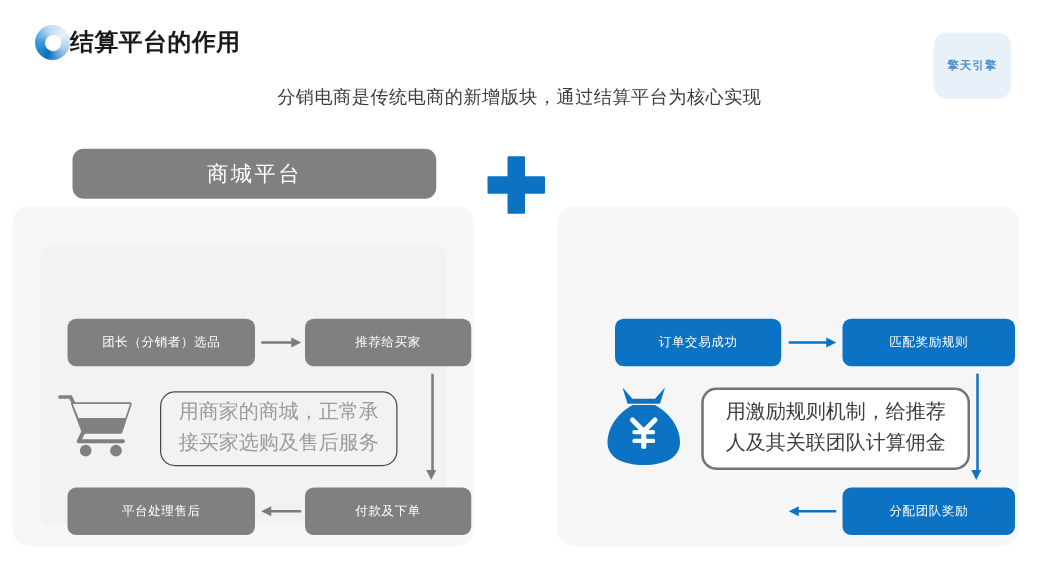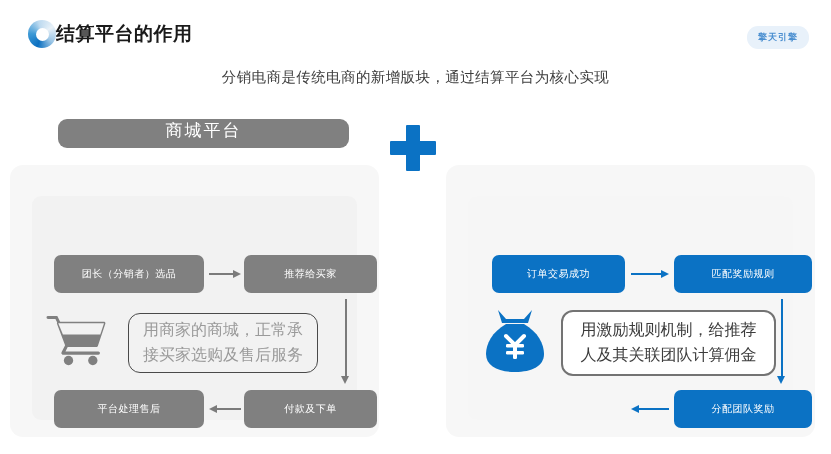--- a/index.html
+++ b/index.html
@@ -15,36 +15,36 @@
   
   .title-row{position:absolute;left:28px;top:20px;display:flex;align-items:center;gap:0;}
   .ring-icon{width:28px;height:28px;border-radius:50%;
     background:conic-gradient(from 200deg,#0b6fc0,#3e9ad6,#bcd9ef,#e8f1f8,#9cc6e6,#0b6fc0);
     display:flex;align-items:center;justify-content:center;}
   .ring-icon::after{content:"";display:block;width:13px;height:13px;border-radius:50%;background:#ffffff;}
   .page-title{font-size:19px;font-weight:bold;color:#1a1a1a;letter-spacing:.5px;white-space:nowrap;}
 
   .brand-badge{position:absolute;right:22px;top:26px;
     background:#e8f1fa;color:#4b8fd0;font-size:9px;font-weight:bold;
-    padding:5px 11px;border-radius:11px;letter-spacing:1px;white-space:nowrap;}
+    padding:20px 11px;border-radius:11px;letter-spacing:1px;white-space:nowrap;}
 
   .subtitle{position:absolute;left:0;right:0;top:68px;text-align:center;
     font-size:14.5px;color:#3c3c3c;letter-spacing:.4px;}
 
   
   .panel{position:absolute;top:165px;width:369px;height:272px;
     background:#f7f7f7;border-radius:13px;}
   .panel.left{left:10px;}
   .panel.right{left:446px;}
   .panel-inner{position:absolute;left:22px;top:31px;right:22px;bottom:17px;border-radius:9px;}
   .panel.left .panel-inner{background:#f2f2f2;}
   .panel.right .panel-inner{background:#f6f6f6;}
 
-  .panel-head{position:absolute;top:119px;height:29px;border-radius:9px;
-    display:flex;align-items:flex-start;justify-content:center;
+  .panel-head{position:absolute;top:119px;height:40px;border-radius:9px;
+    display:flex;align-items:center;justify-content:center;
     color:#ffffff;font-size:17px;letter-spacing:2px;}
   .panel-head.left{left:58px;width:291px;background:#808080;}
   .panel-head.right{left:486px;width:291px;background:#0b72c4;}
 
   .plus{position:absolute;left:389px;top:124px;width:48px;height:48px;}
   .plus::before,.plus::after{content:"";position:absolute;background:#0b72c4;border-radius:1px;}
   .plus::before{left:17px;top:1px;width:14px;height:46px;}
   .plus::after{left:1px;top:17px;width:46px;height:14px;}
 
   

